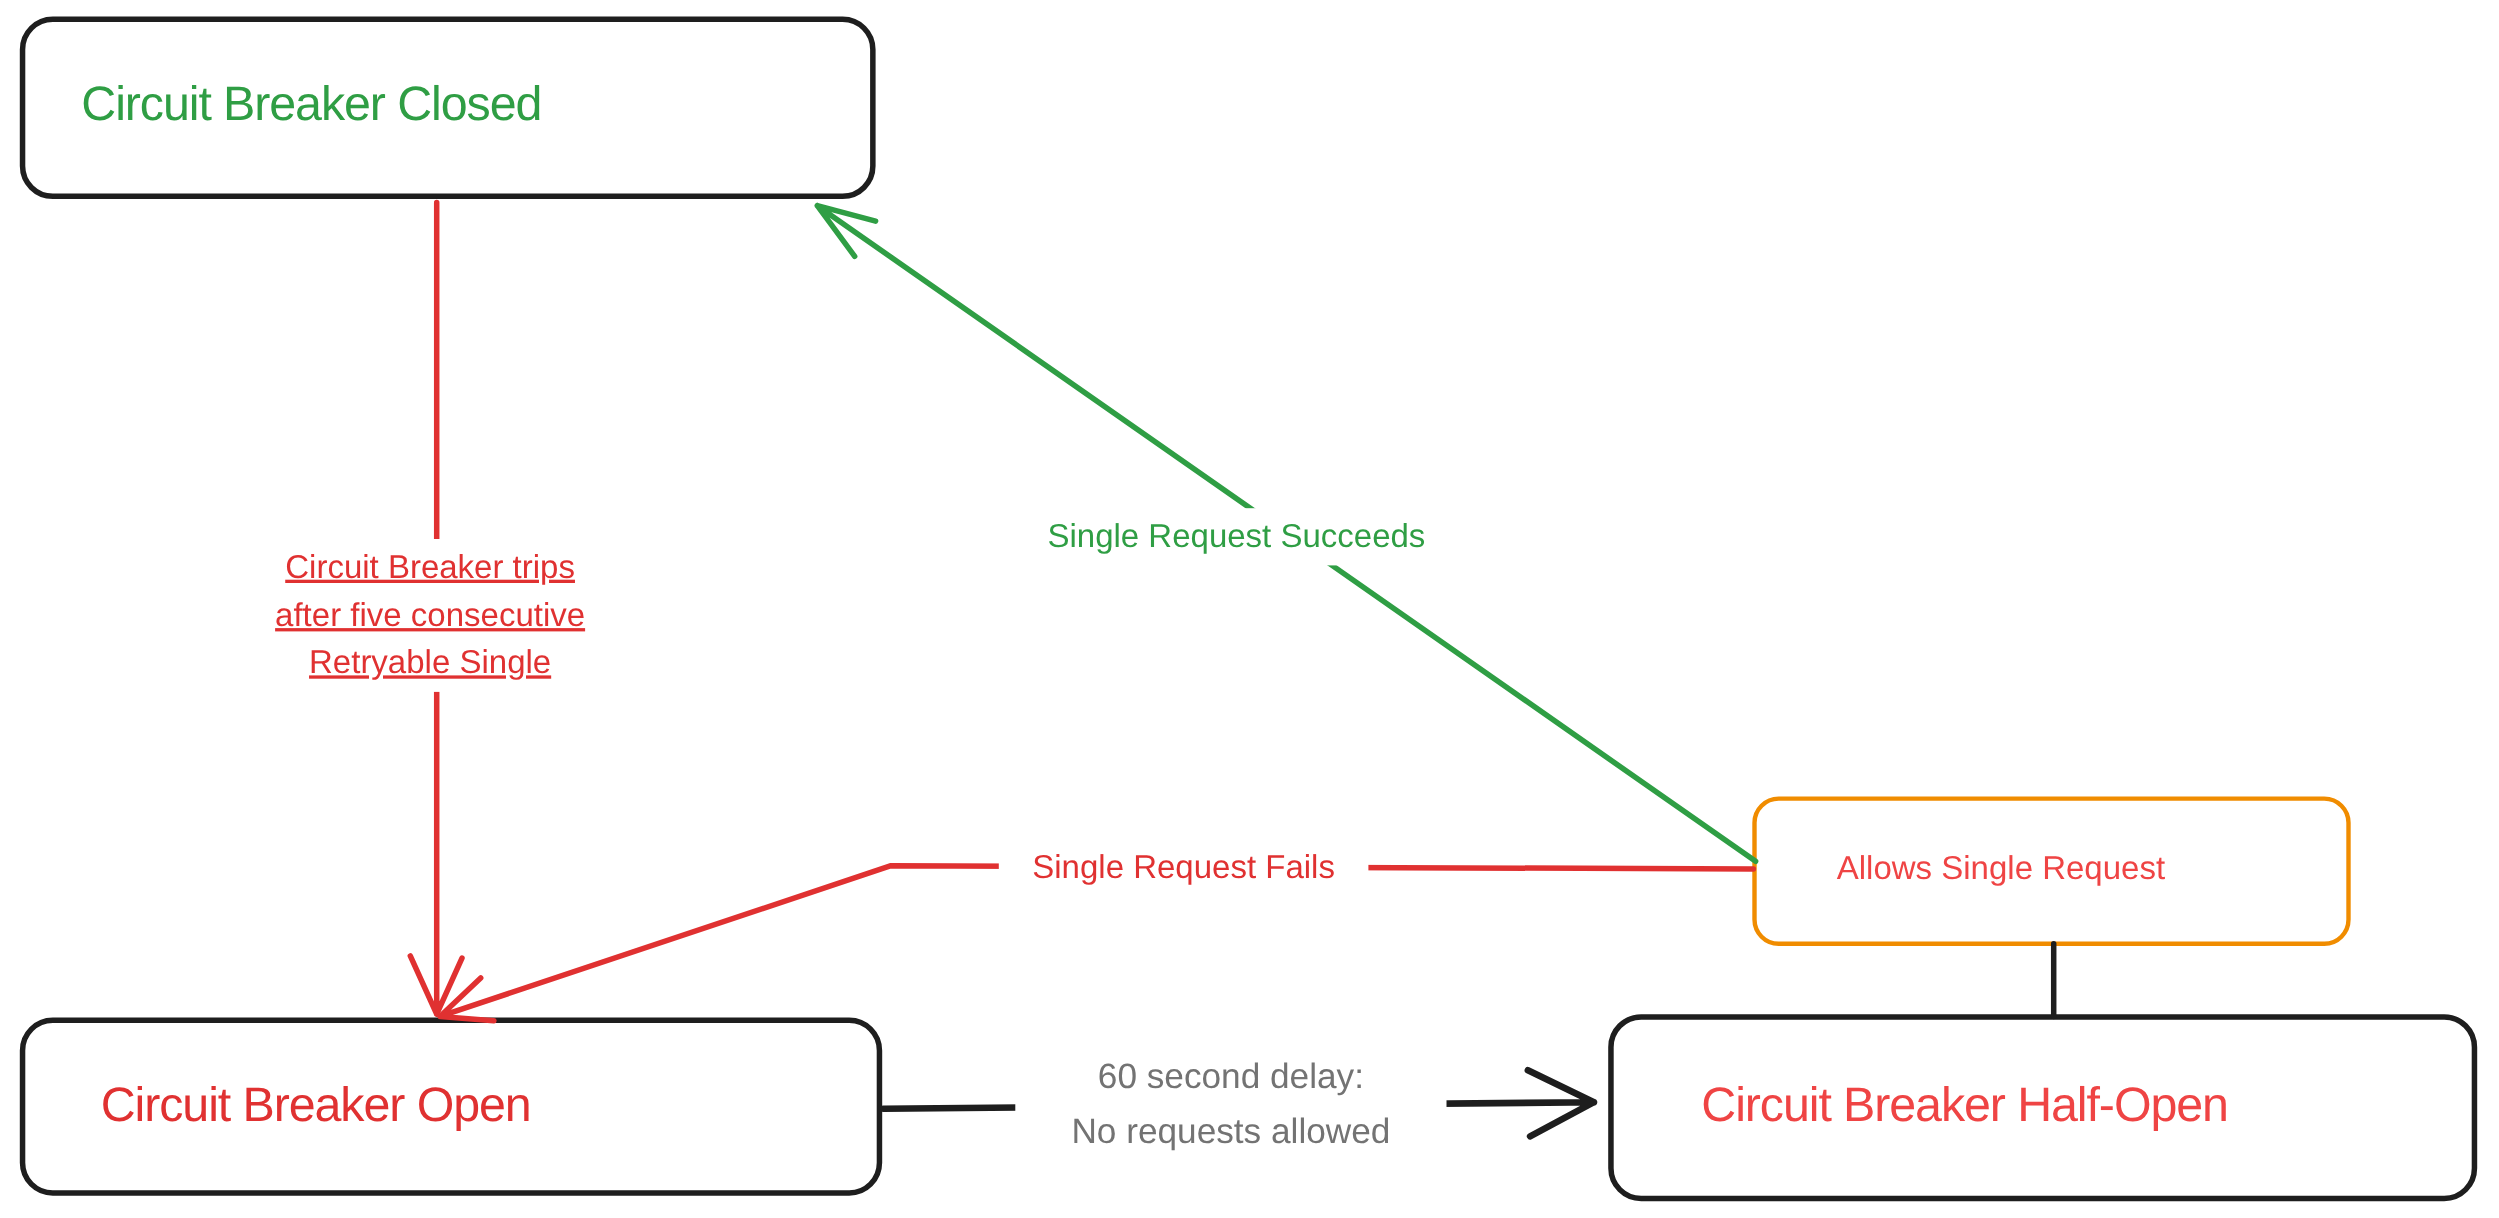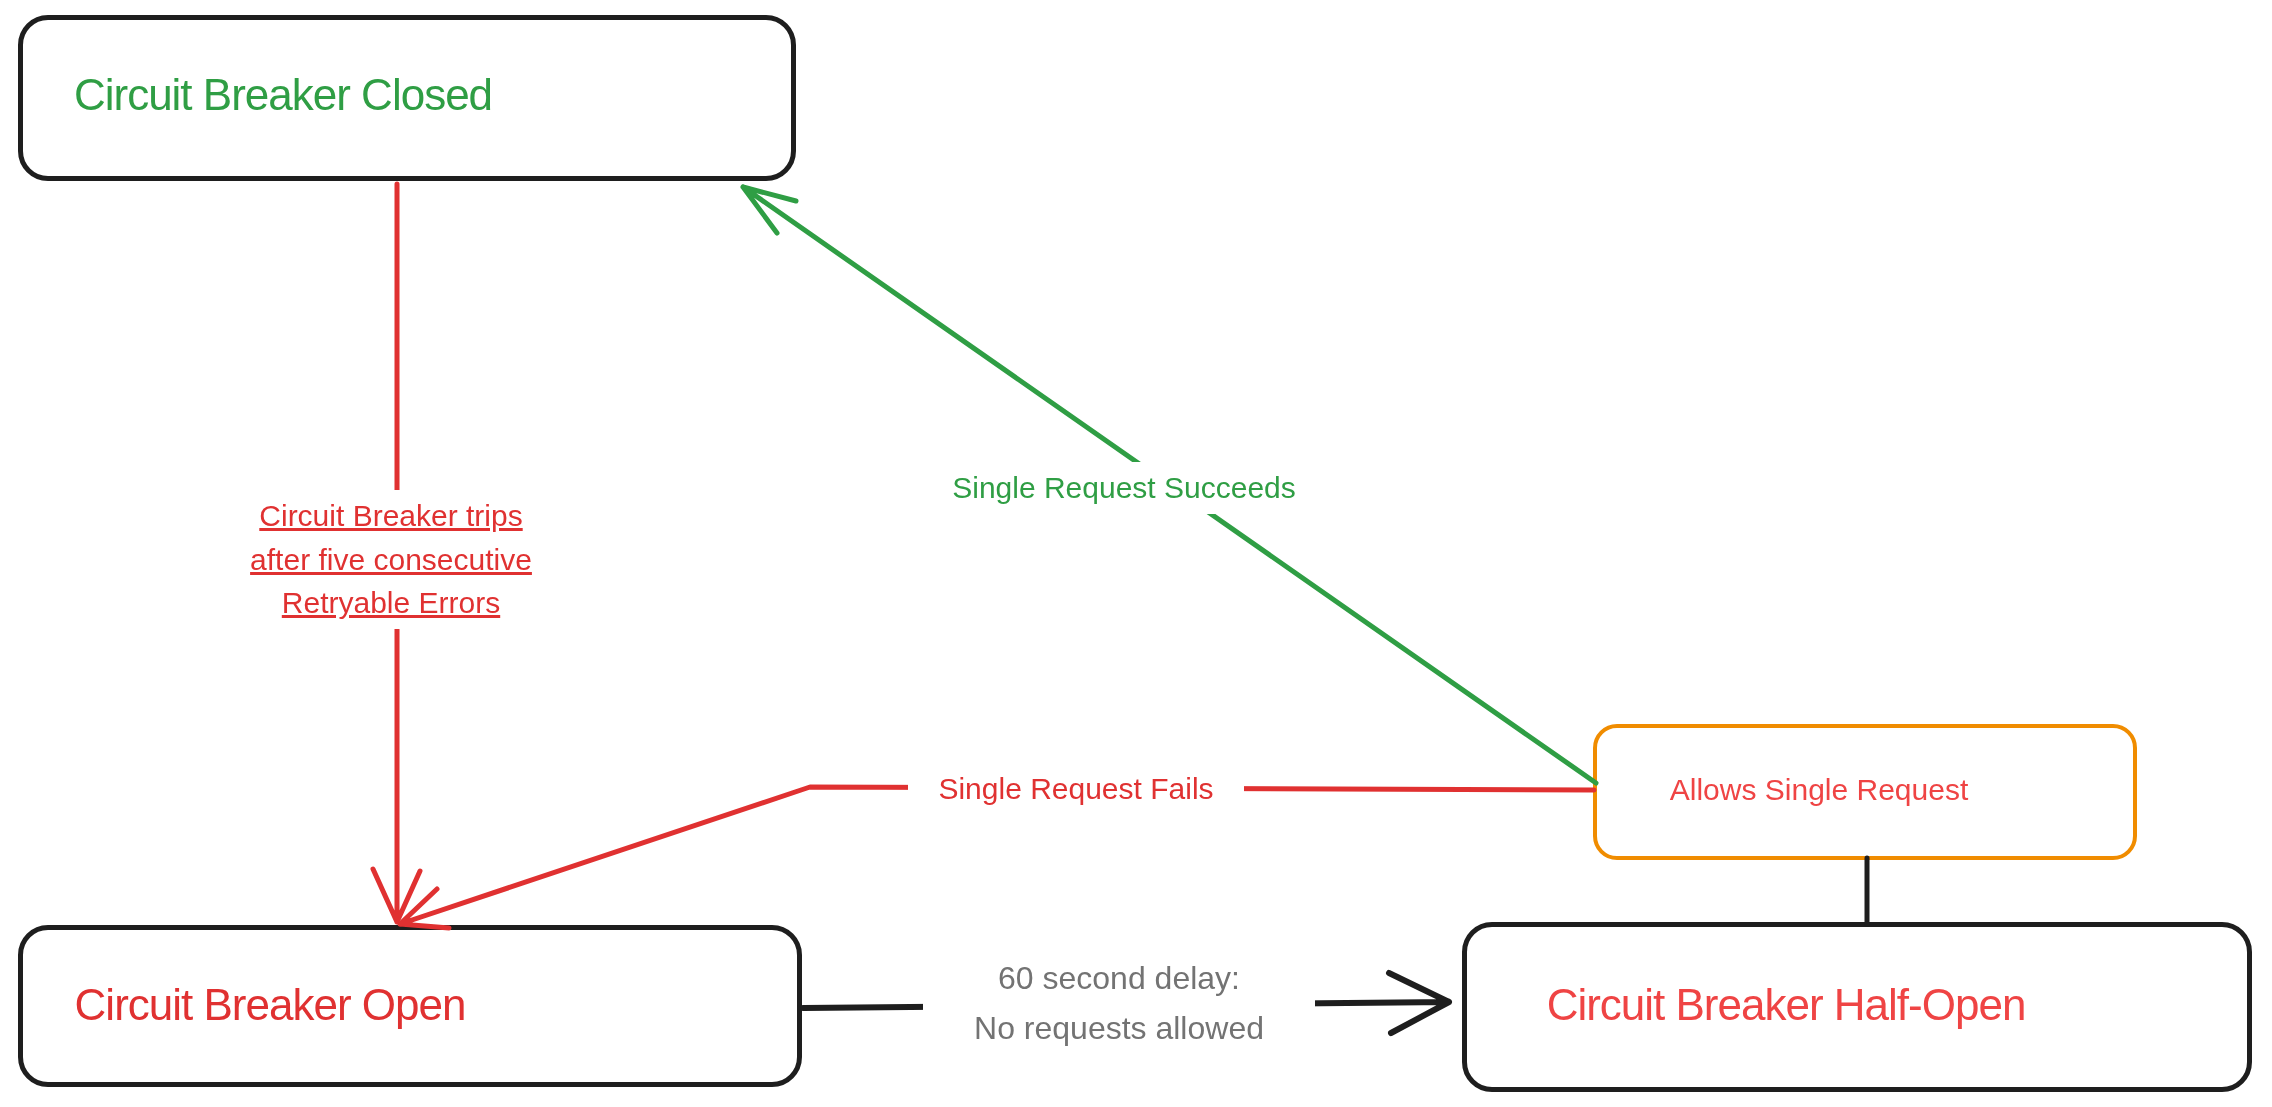--- a/index.html
+++ b/index.html
@@ -83,30 +83,30 @@
 
     <path stroke="#2f9e44" stroke-width="5" d="M1596,783 L743,187 M743,187 L796,201 M743,187 L777,233"></path>
 
     <path stroke="#1e1e1e" stroke-width="6" d="M803,1008 L1449,1002 M1449,1002 L1389,973 M1449,1002 L1391,1033"></path>
 
     <path stroke="#1e1e1e" stroke-width="5" d="M1867,858 L1867,924"></path>
   </svg>
 
   <div class="node-title c-green" style="left:3px; top:70px; width:560px;">Circuit Breaker Closed</div>
 
-  <div class="node-title c-red" style="left:0px; top:980px; width:540px;">Circuit Breaker Open</div>
+  <div class="node-title c-red" style="left:0px; top:980px; width:540px;padding-left:17px;">Circuit Breaker Open</div>
 
   <div class="node-title c-orange" style="left:1436px; top:980px; width:700px;">Circuit Breaker Half-Open</div>
 
   <div class="node-title c-orange" style="left:1645px; top:773px; width:348px; font-size:30px; letter-spacing:0;">Allows Single Request</div>
 
   <div class="edge-label c-red" style="left:165px; top:490px; width:440px;text-decoration:underline;">
     <div>Circuit Breaker trips</div>
     <div>after five consecutive</div>
-    <div>Retryable Errors</div>
+    <div>Retryable Single</div>
   </div>
 
   <div class="edge-label c-green" style="left:898px; top:462px; width:440px;">Single Request Succeeds</div>
 
   <div class="edge-label c-red" style="left:908px; top:763px; width:324px;">Single Request Fails</div>
 
   <div class="edge-label c-black" style="left:923px; top:950px; width:380px; font-size:32px; line-height:1.55;">
     <div>60 second delay:</div>
     <div>No requests allowed</div>
   </div>

